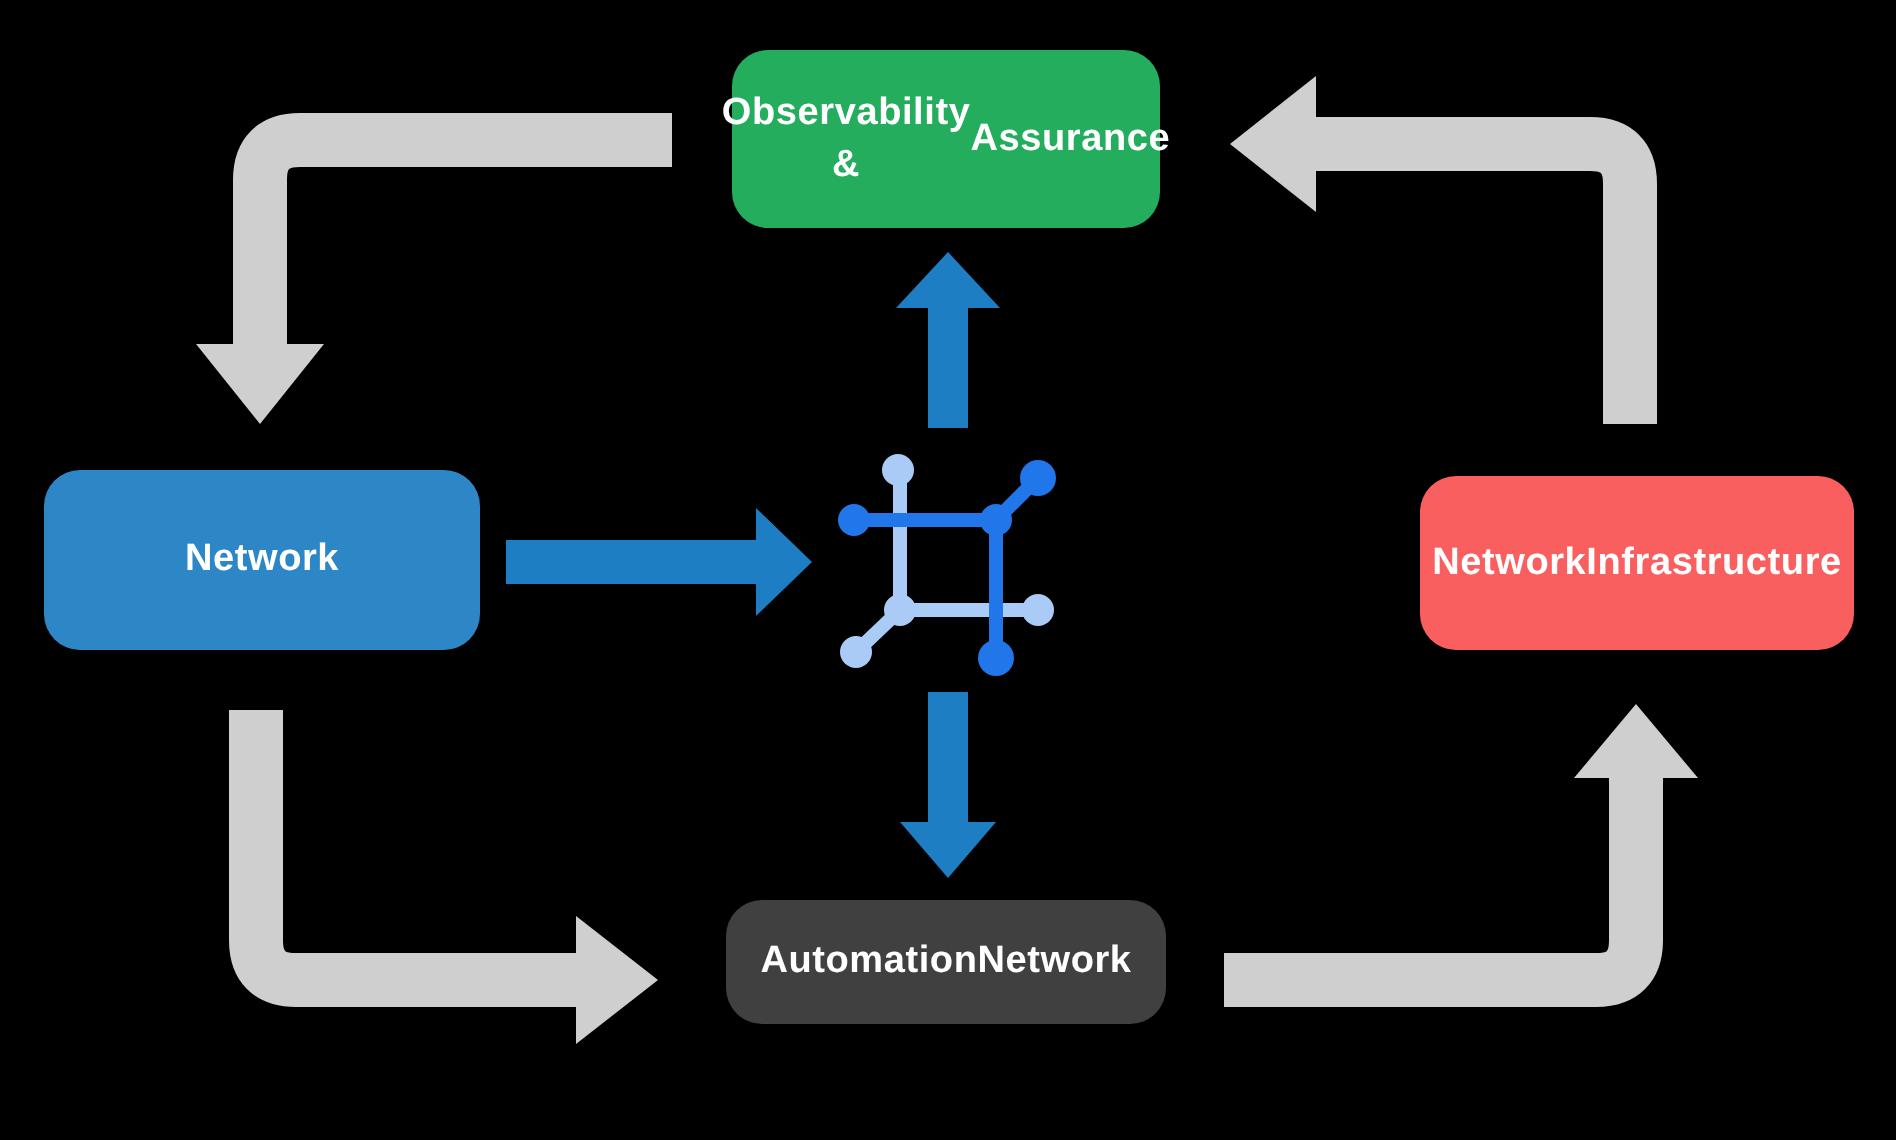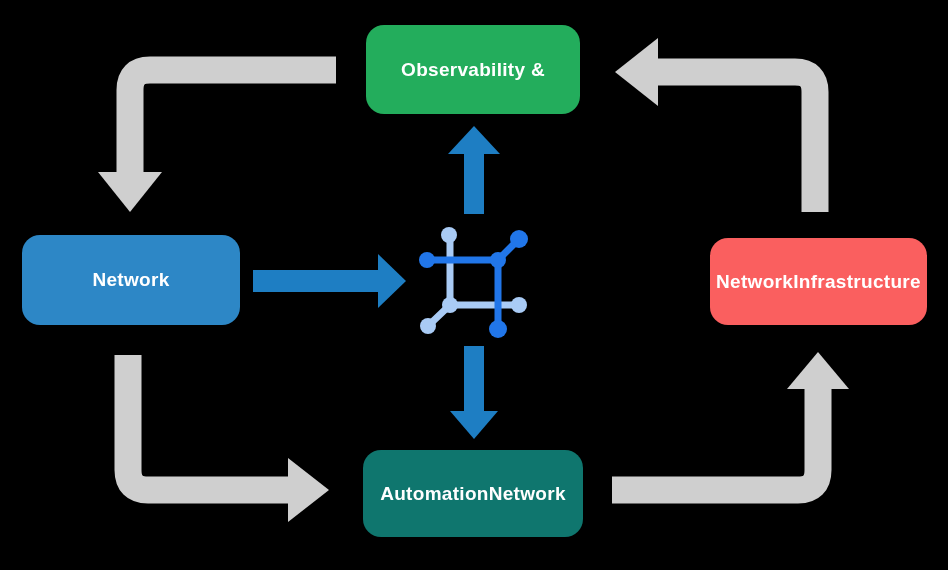--- a/index.html
+++ b/index.html
@@ -30,21 +30,21 @@
     color: #ffffff;
     font-weight: 700;
     font-size: 19px;
     line-height: 26px;
     text-align: center;
     letter-spacing: 0.3px;
   }
   .node-observability { left: 366px; top: 25px;  width: 214px; height: 89px; background: #23AD5C; }
   .node-operations    { left: 22px;  top: 235px; width: 218px; height: 90px; background: #2D87C6; }
   .node-infrastructure{ left: 710px; top: 238px; width: 217px; height: 87px; background: #FA5F5F; }
-  .node-automation    { left: 363px; top: 450px; width: 220px; height: 87px; background: #0f766e; text-align: right; }
+  .node-automation    { left: 363px; top: 450px; width: 220px; height: 62px; background: #404040; text-align: right; }
   .center-icon {
     position: absolute;
     left: 419px;
     top: 227px;
     width: 110px;
     height: 112px;
   }
 </style>
 </head>
 <body>
@@ -111,20 +111,21 @@
     <g fill="#2176E9">
       <circle cx="8" cy="33" r="8"></circle>
       <circle cx="100" cy="12" r="9"></circle>
       <circle cx="79" cy="33" r="8"></circle>
       <circle cx="79" cy="102" r="9"></circle>
     </g>
   </svg>
 
   <div class="node node-observability">
     <span>Observability &amp;</span>
+    <span>Assurance</span>
   </div>
 
   <div class="node node-operations">
     <span>Network</span>
   </div>
 
   <div class="node node-infrastructure">
     <span>Network</span>
     <span>Infrastructure</span>
   </div>

